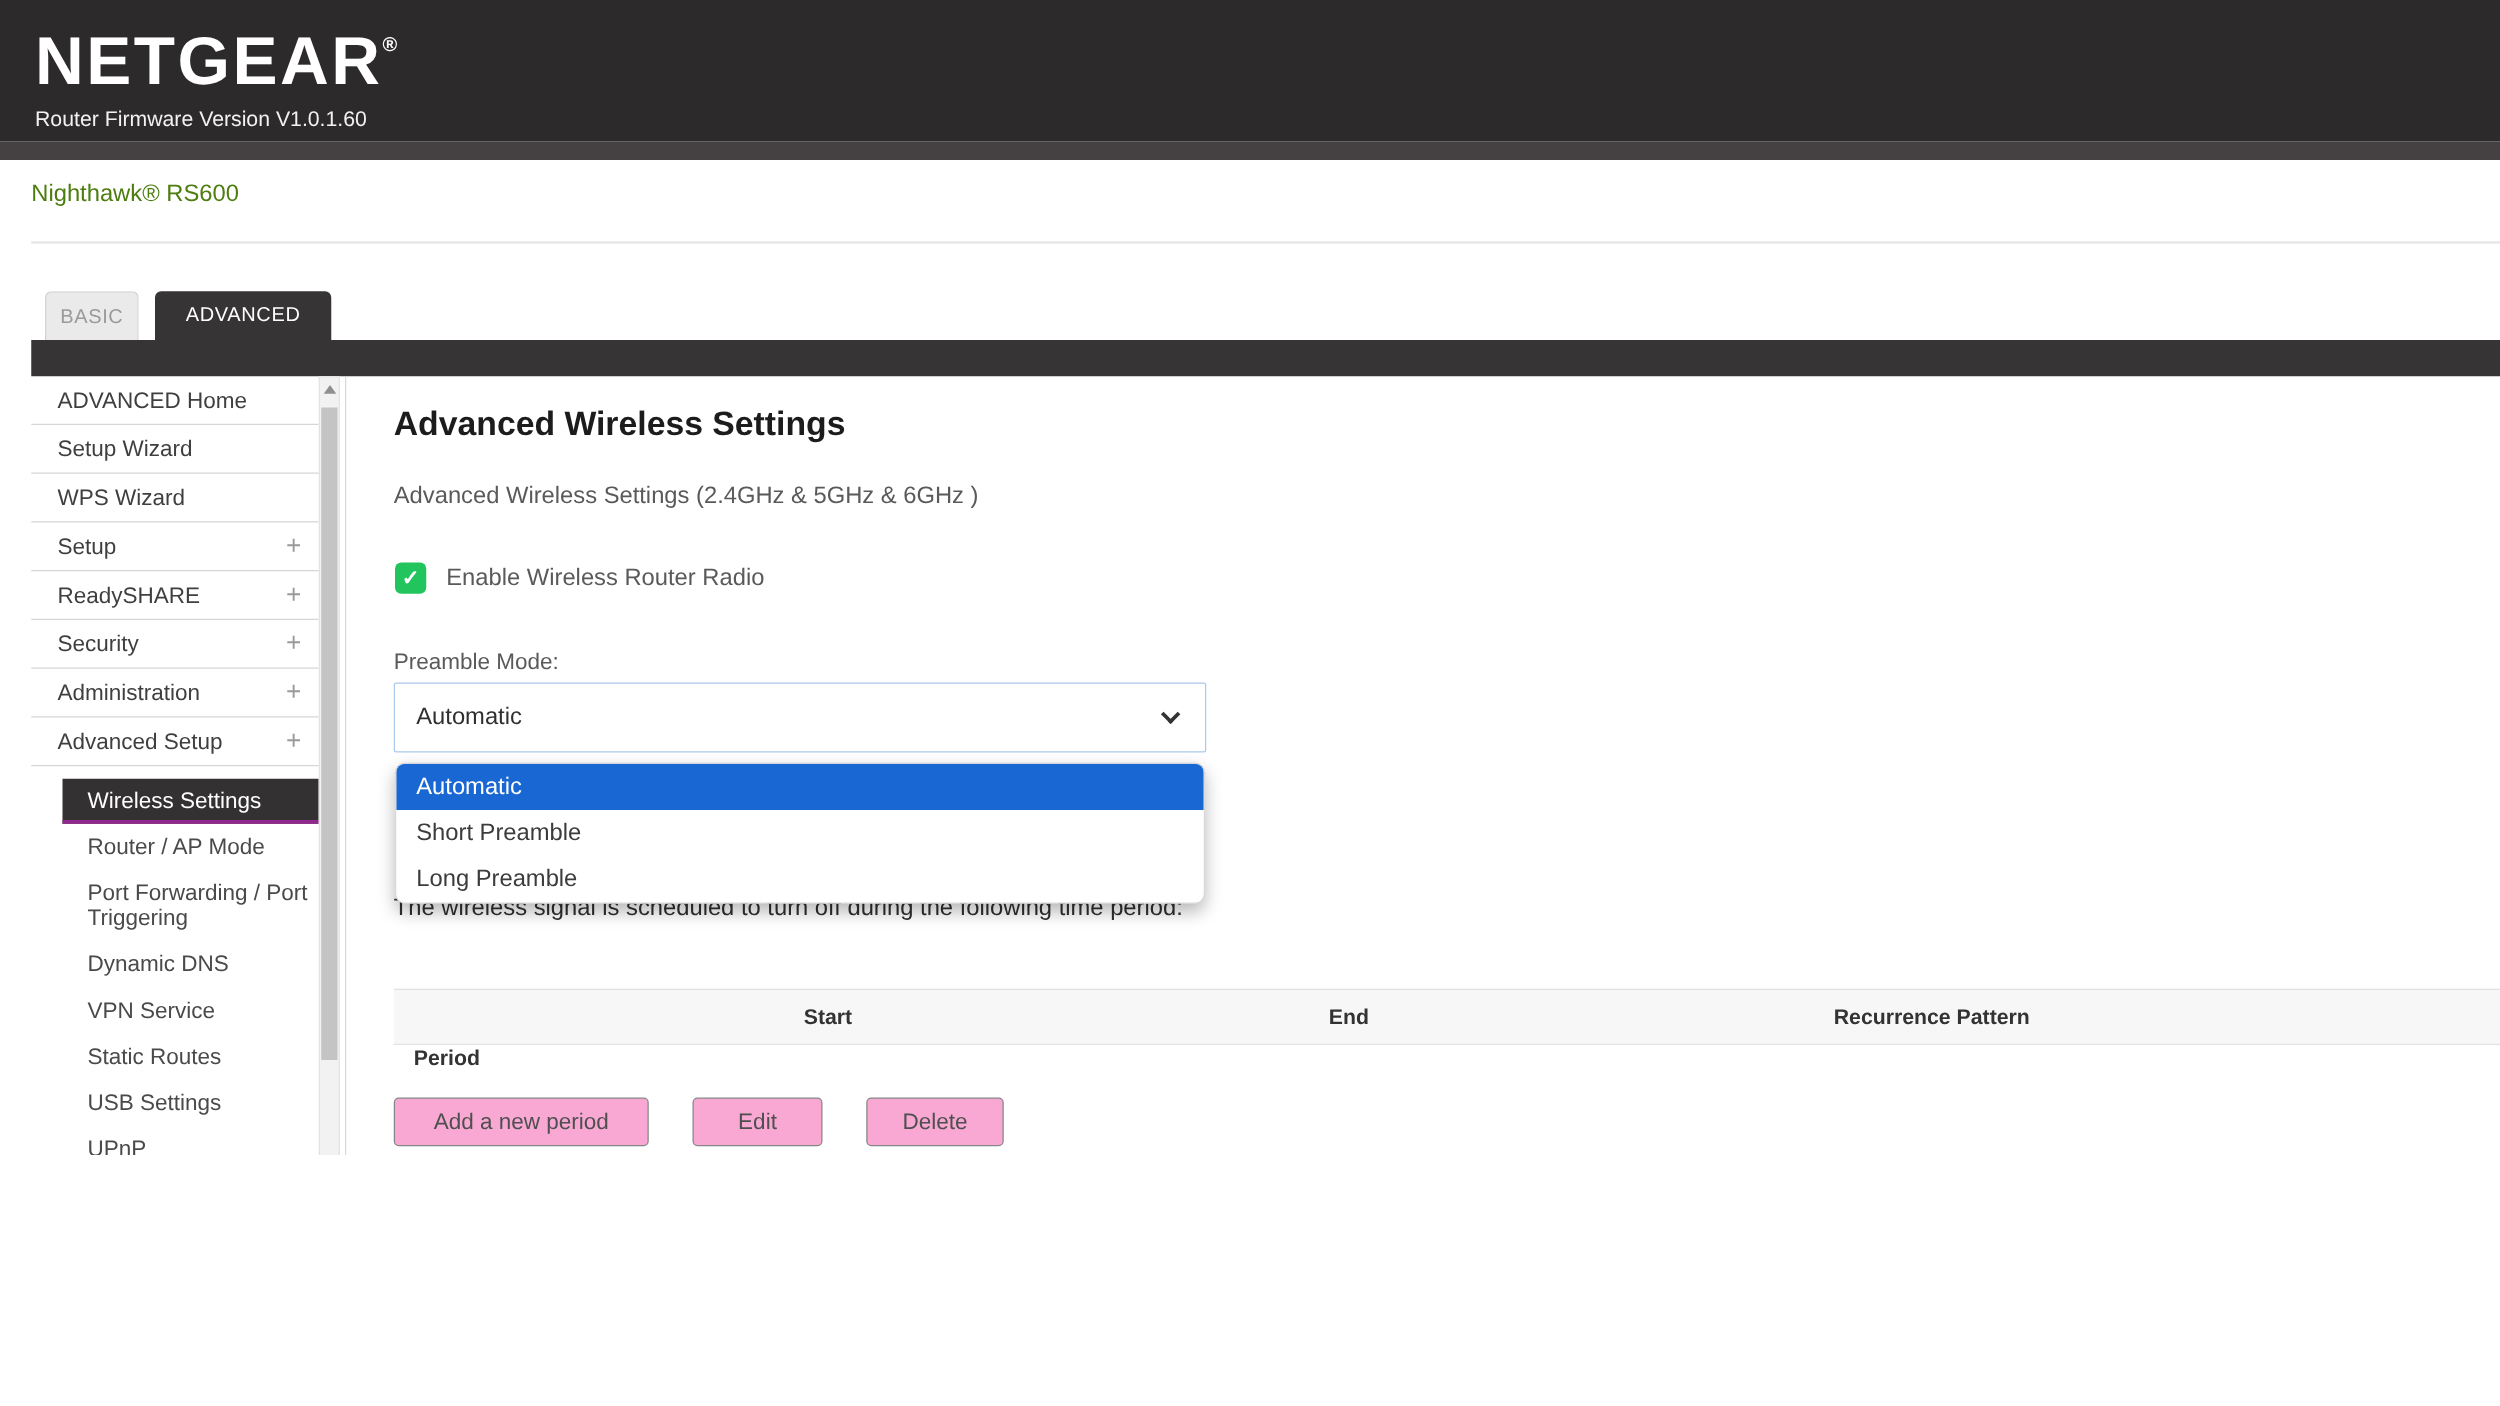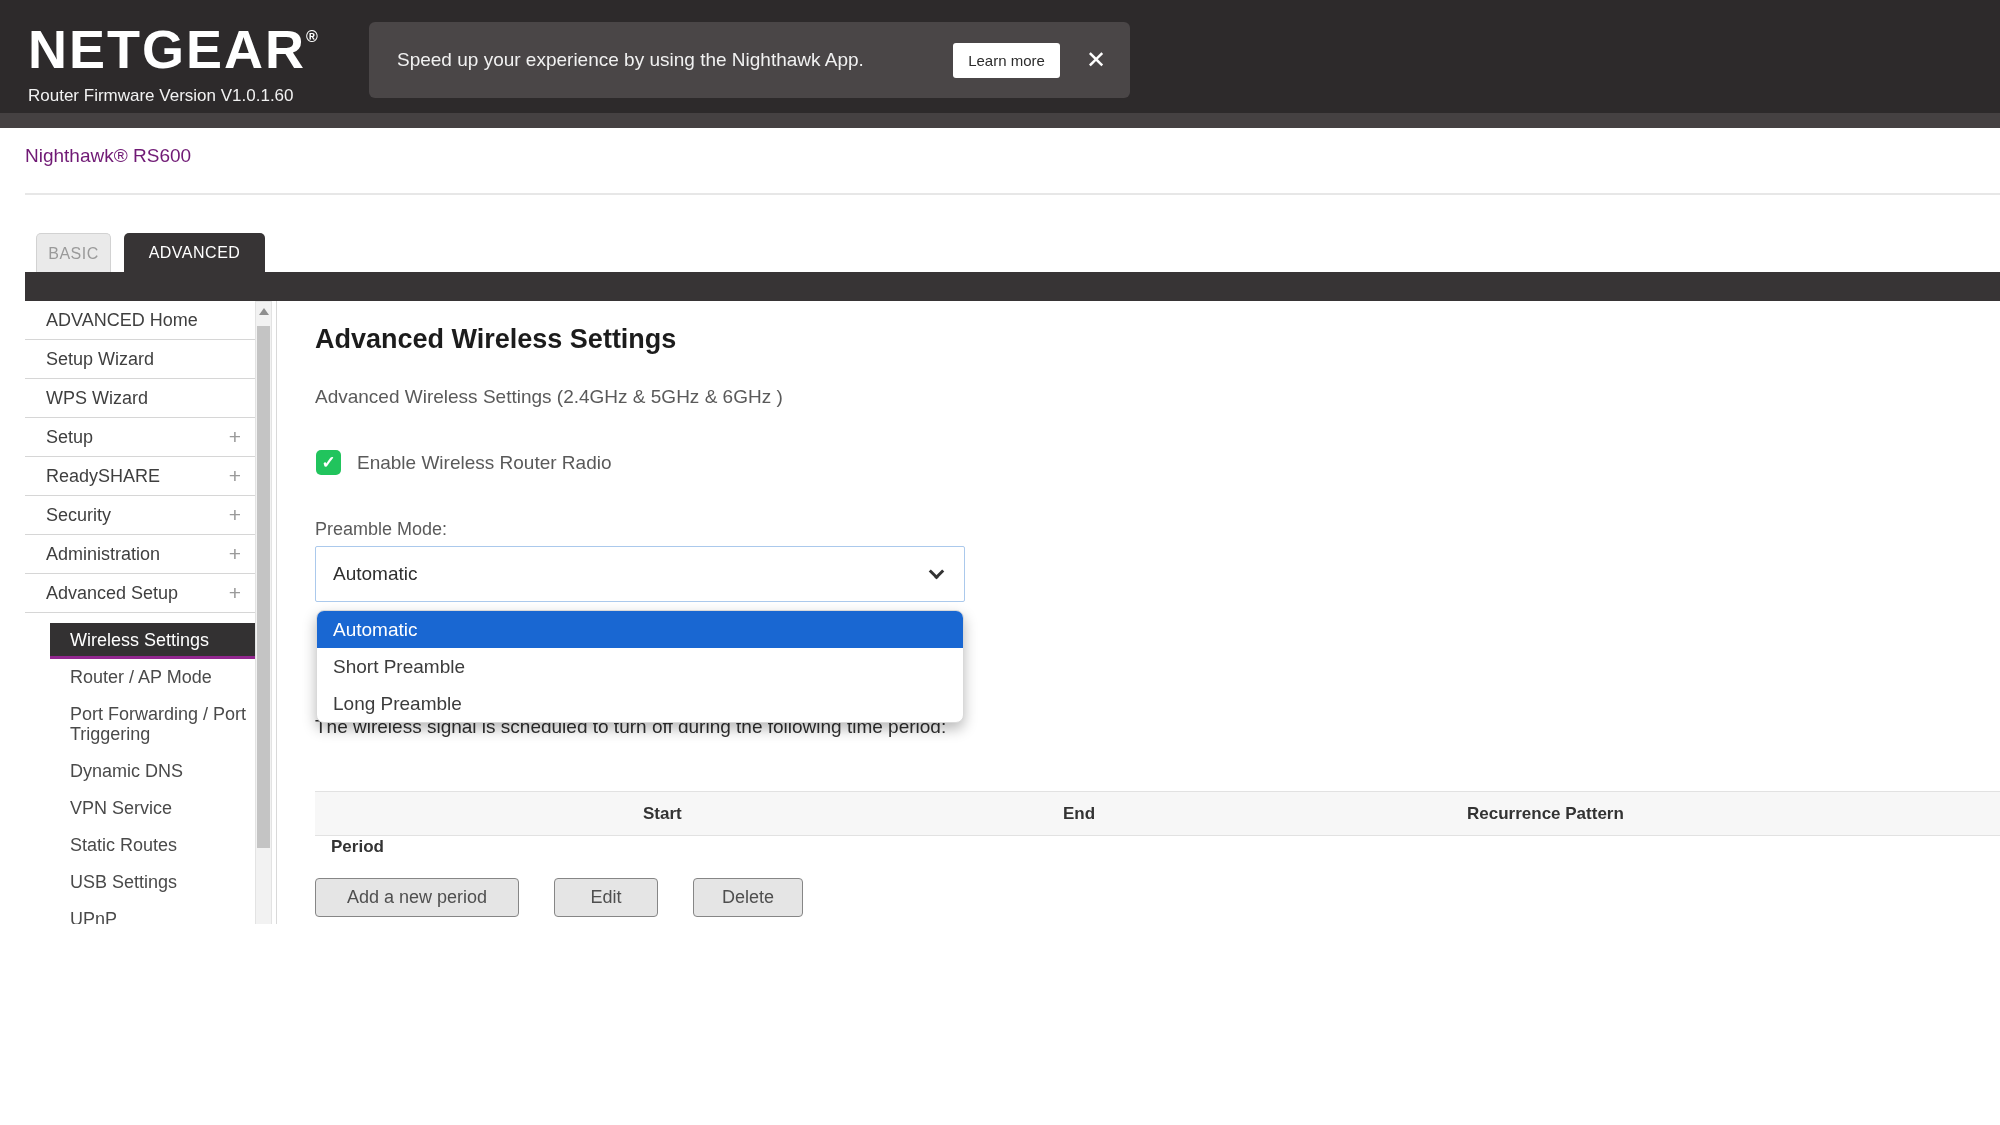--- a/index.html
+++ b/index.html
@@ -12,21 +12,21 @@
   .logo { position:absolute; left:28px; top:22px; color:#fff; font-size:54px; font-weight:bold; letter-spacing:2px; line-height:1; }
   .logo sup { font-size:16px; vertical-align:26px; letter-spacing:0; }
   .fw { position:absolute; left:28px; top:86px; color:#f2f2f2; font-size:17px; }
 
   .banner { position:absolute; left:369px; top:22px; width:761px; height:76px; background:#4a4647; border-radius:6px; display:flex; align-items:center; padding:0 24px 0 28px; }
   .banner-msg { color:#f1f1f1; font-size:19px; }
   .learn-btn { margin-left:auto; background:#fff; color:#2b2b2b; font-size:15px; border:none; border-radius:3px; padding:9px 15px; cursor:pointer; font-family:inherit; }
   .banner-x { color:#fff; font-size:24px; margin-left:26px; cursor:pointer; line-height:1; }
 
   
-  .model { position:absolute; left:25px; top:145px; font-size:19px; color:#701a75; }
+  .model { position:absolute; left:25px; top:145px; font-size:19px; color:#4d7c0f; }
   .model-divider { position:absolute; left:25px; top:193px; width:1975px; height:2px; background:#e7e7e7; }
 
   
   .tab { position:absolute; top:233px; height:40px; display:flex; align-items:center; justify-content:center; font-size:16px; letter-spacing:0.5px; border-radius:5px 5px 0 0; cursor:pointer; }
   .tab-basic { left:36px; width:75px; background:#eaeaea; border:1px solid #d2d2d2; border-bottom:none; color:#9a9a9a; }
   .tab-advanced { left:124px; width:141px; background:#373435; color:#ffffff; }
   .navbar { position:absolute; left:25px; top:272px; width:1975px; height:29px; background:#373435; }
 
   
   .sidebar { position:absolute; left:25px; top:301px; width:230px; }
@@ -61,45 +61,40 @@
   .dropdown { position:absolute; left:316px; top:610px; width:648px; background:#fff; border:1px solid #d9d9d9; border-radius:8px; box-shadow:0 6px 14px rgba(0,0,0,0.28); z-index:5; overflow:hidden; }
   .opt { height:37px; line-height:37px; padding-left:16px; font-size:19px; color:#3c3c3c; cursor:pointer; }
   .opt.selected { background:#1967d2; color:#fff; }
 
   .sched { position:absolute; left:315px; top:716px; font-size:19px; color:#2f2f2f; z-index:1; }
 
   .tbl-head { position:absolute; left:315px; top:791px; width:1685px; height:45px; background:#f7f7f7; border-top:1px solid #e2e2e2; border-bottom:1px solid #e2e2e2; }
   .tbl-head span { position:absolute; top:12px; font-size:17px; font-weight:bold; color:#333; }
   .col-period { left:16px;margin-top:33px; } .col-start { left:328px; } .col-end { left:748px; } .col-rec { left:1152px; }
 
-  .btn { position:absolute; top:878px; height:39px; background:#e5e5e5; border:1px solid #868686; border-radius:4px; font-size:18px; color:#4f4f4f; cursor:pointer; font-family:inherit; }
+  .btn { position:absolute; top:878px; height:39px; background:#f9a8d4; border:1px solid #868686; border-radius:4px; font-size:18px; color:#4f4f4f; cursor:pointer; font-family:inherit; }
   .btn-add { left:315px; width:204px; }
   .btn-edit { left:554px; width:104px; }
   .btn-delete { left:693px; width:110px; }
   .bottom-divider { position:absolute; left:315px; top:962px; width:1685px; height:1px; background:#dcdcdc; }
 
   
   .footer { position:absolute; left:275px; top:1082px; width:1725px; height:43px; background:#4a4747; border-top:2px solid #6e6c6c; display:flex; align-items:center; }
   .help-circle { width:26px; height:26px; border:2px solid #fff; border-radius:50%; color:#fff; font-size:15px; display:flex; align-items:center; justify-content:center; margin-left:16px; cursor:pointer; }
   .help-label { color:#fff; font-size:19px; margin-left:12px; }
   .footer-tri { position:absolute; left:1055px; top:12px; width:0; height:0; border-left:19px solid transparent; border-right:19px solid transparent; border-bottom:18px solid #fff; cursor:pointer; }
 </style>
 </head>
 <body>
 
 <div id="canvas">
 
   <div class="hdr">
     <div class="logo"><span>NETGEAR</span><sup>®</sup></div>
     <div class="fw">Router Firmware Version V1.0.1.60</div>
-    <div class="banner">
-      <span class="banner-msg">Speed up your experience by using the Nighthawk App.</span>
-      <button class="learn-btn">Learn more</button>
-      <span class="banner-x">✕</span>
-    </div>
   </div>
   <div class="hdr-strip"></div>
 
   <div class="model">Nighthawk® RS600</div>
   <div class="model-divider"></div>
 
   <div class="tab tab-basic">BASIC</div>
   <div class="tab tab-advanced">ADVANCED</div>
   <div class="navbar"></div>
 

